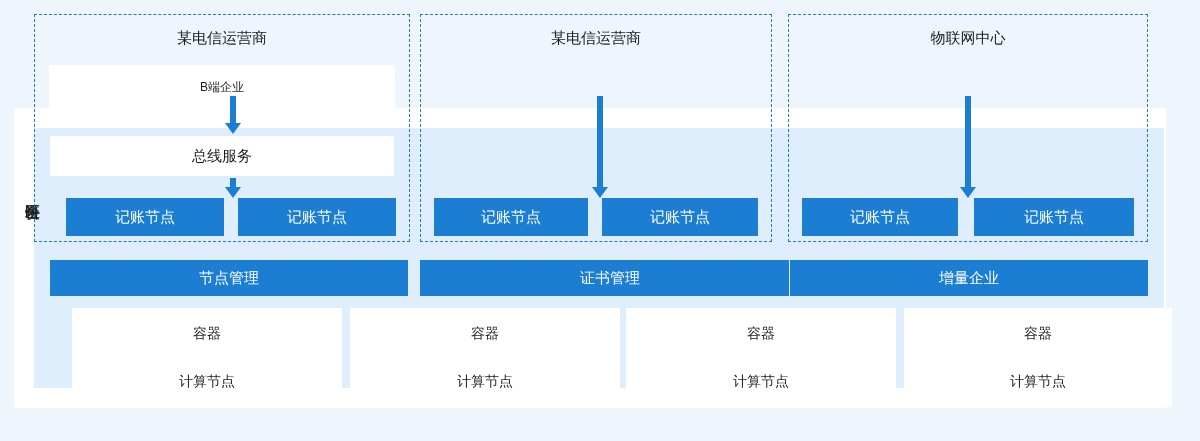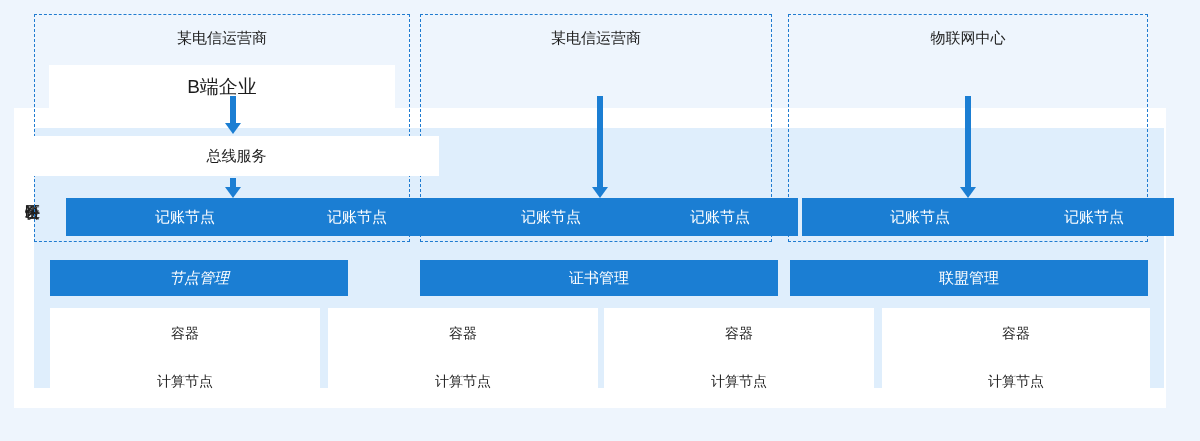--- a/index.html
+++ b/index.html
@@ -44,51 +44,51 @@
   }
   .party-title{
     position:absolute;left:0;top:0;width:100%;height:46px;
     display:flex;align-items:center;justify-content:center;
     font-size:15px;color:#1d1d1d;
   }
   .party-sys{
     position:absolute;left:14px;top:50px;right:14px;height:44px;
     background:#ffffff;
     display:flex;align-items:center;justify-content:center;
-    font-size:19px;color:#1d1d1d;
+    font-size:12px;color:#1d1d1d;
   }
 
   
   .bus-box{
     position:absolute;
     background:#ffffff;
     display:flex;align-items:center;justify-content:center;
     font-size:15px;color:#1d1d1d;
   }
 
   
   .blue-box{
     position:absolute;
     background:#1b7ed3;
     display:flex;align-items:center;justify-content:center;
-    color:#ffffff;font-size:15px;padding-left:40px;
+    color:#ffffff;font-size:15px;
   }
   .mgmt-bar{
     position:absolute;height:36px;
     background:#1b7ed3;
     display:flex;align-items:center;justify-content:center;
     color:#ffffff;font-size:15px;
   }
 
   
   .white-box{
     position:absolute;height:51px;
     background:#ffffff;
     display:flex;align-items:center;justify-content:center;
-    font-size:14px;color:#1d1d1d;
+    font-size:14px;color:#1d1d1d;margin-left:22px;
   }
 
   
   .arrow{position:absolute;}
   .arrow .shaft{
     position:absolute;left:50%;top:0;transform:translateX(-50%);
     width:6px;background:#1b7ed3;
   }
   .arrow .head{
     position:absolute;left:50%;bottom:0;transform:translateX(-50%);
@@ -114,21 +114,21 @@
   </div>
 
   <div class="party" style="left:420px;width:352px;">
     <div class="party-title">某电信运营商</div>
   </div>
 
   <div class="party" style="left:788px;width:360px;">
     <div class="party-title">物联网中心</div>
   </div>
 
-  <div class="bus-box" style="left:34px;top:136px;width:405px;height:40px;">总线服务</div>
+  <div class="bus-box" style="left:50px;top:136px;width:344px;height:40px;">总线服务</div>
 
   <div class="arrow" style="left:222px;top:96px;width:22px;height:38px;">
     <div class="shaft" style="height:28px;"></div>
     <div class="head"></div>
   </div>
 
   <div class="arrow" style="left:222px;top:178px;width:22px;height:20px;">
     <div class="shaft" style="height:11px;"></div>
     <div class="head"></div>
   </div>
@@ -143,23 +143,23 @@
     <div class="head"></div>
   </div>
 
   <div class="blue-box" style="left:66px;top:198px;width:158px;height:38px;">记账节点</div>
   <div class="blue-box" style="left:238px;top:198px;width:158px;height:38px;">记账节点</div>
   <div class="blue-box" style="left:434px;top:198px;width:154px;height:38px;">记账节点</div>
   <div class="blue-box" style="left:602px;top:198px;width:156px;height:38px;">记账节点</div>
   <div class="blue-box" style="left:802px;top:198px;width:156px;height:38px;">记账节点</div>
   <div class="blue-box" style="left:974px;top:198px;width:160px;height:38px;">记账节点</div>
 
-  <div class="mgmt-bar" style="left:50px;top:260px;width:298px;font-style:italic;">节点管理</div>
-  <div class="mgmt-bar" style="left:420px;top:260px;width:358px;">证书管理</div>
-  <div class="mgmt-bar" style="left:790px;top:260px;width:358px;">联盟管理</div>
+  <div class="mgmt-bar" style="left:50px;top:260px;width:358px;">节点管理</div>
+  <div class="mgmt-bar" style="left:420px;top:260px;width:358px;padding-left:11px;">证书管理</div>
+  <div class="mgmt-bar" style="left:790px;top:260px;width:358px;">增量企业</div>
 
   <div class="white-box" style="left:50px;top:308px;width:270px;">容器</div>
   <div class="white-box" style="left:328px;top:308px;width:270px;">容器</div>
   <div class="white-box" style="left:604px;top:308px;width:270px;">容器</div>
   <div class="white-box" style="left:882px;top:308px;width:268px;">容器</div>
 
   <div class="white-box" style="left:50px;top:356px;width:270px;">计算节点</div>
   <div class="white-box" style="left:328px;top:356px;width:270px;">计算节点</div>
   <div class="white-box" style="left:604px;top:356px;width:270px;">计算节点</div>
   <div class="white-box" style="left:882px;top:356px;width:268px;">计算节点</div>

